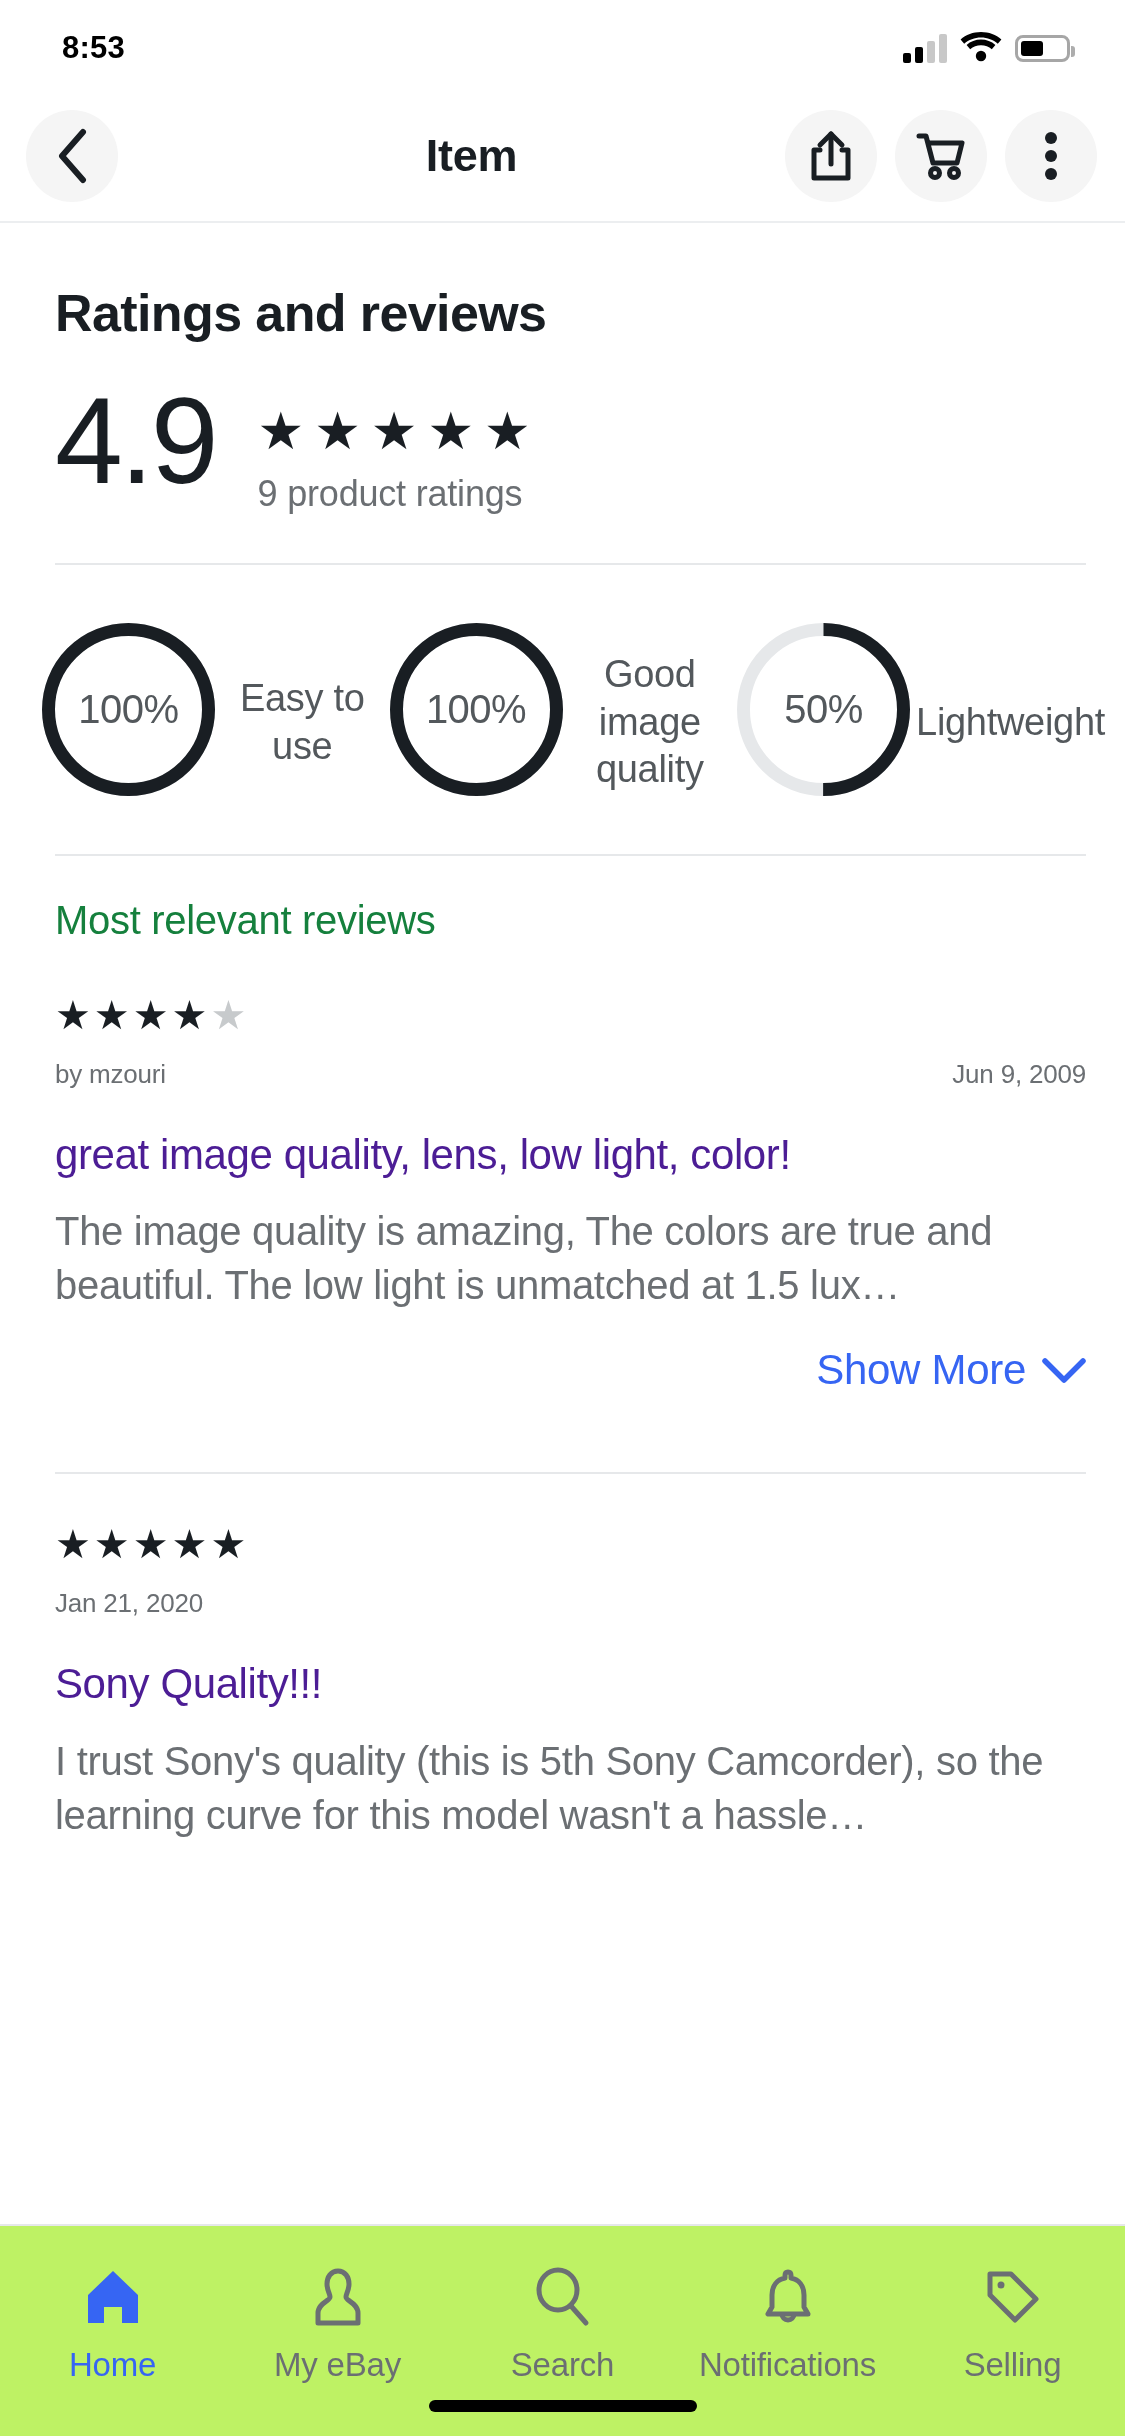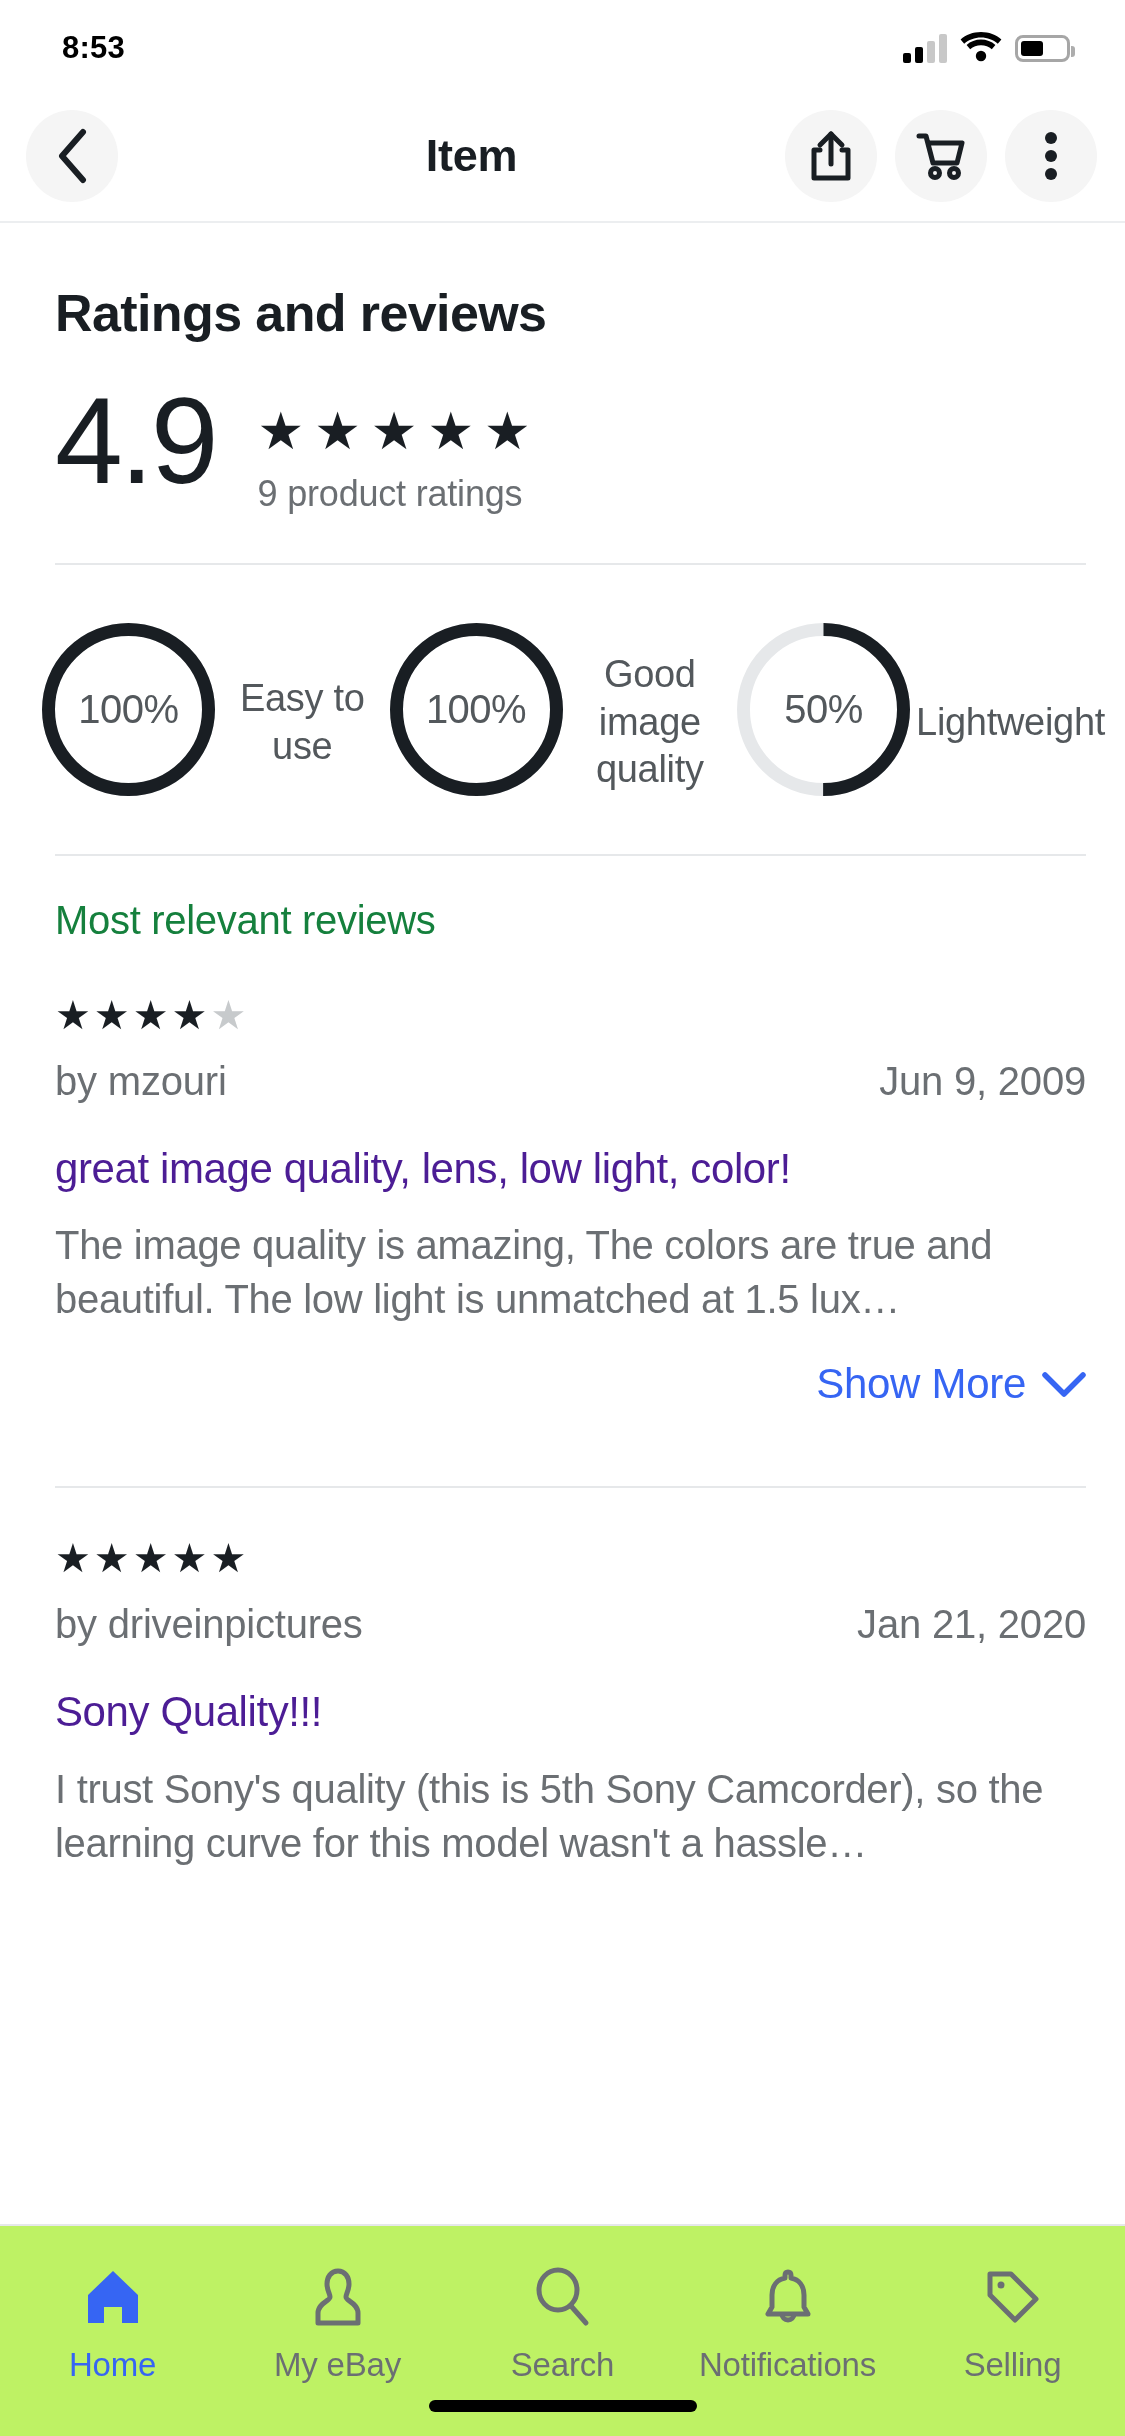--- a/index.html
+++ b/index.html
@@ -96,21 +96,21 @@
 
   .most-relevant {
     font-size: 40px; color: #15803d; padding: 42px 47px 0 47px; letter-spacing: -0.3px;
   }
 
   .review { padding: 0 47px; }
   .review-stars { font-size: 40px; letter-spacing: 3px; line-height: 1; color: #191e23; }
   .review-stars .dim { color: #c7cacc; }
   .review-meta {
     display: flex; justify-content: space-between; align-items: baseline;
-    margin-top: 24px; font-size: 40px; color: #6b6f73; letter-spacing: -0.2px; gap: 28px;
+    margin-top: 24px; font-size: 26px; color: #6b6f73; letter-spacing: -0.2px; gap: 28px;
   }
   .review-title {
     margin-top: 40px; font-size: 42px; color: #4c1d95; letter-spacing: -0.4px; line-height: 1.2;
   }
   .review-body {
     margin-top: 24px; font-size: 40px; color: #6b6f73; line-height: 1.35; letter-spacing: -0.3px;
   }
   .show-more {
     display: flex; align-items: center; justify-content: flex-end; gap: 16px;
     margin-top: 34px; color: #3665f3; font-size: 42px; letter-spacing: -0.3px;
@@ -273,21 +273,20 @@
       </div>
     </div>
 
     <div class="divider inset" style="margin-top:78px;"></div>
 
     <div class="review" style="margin-top:50px;">
       <div class="review-stars">
         <span>★</span><span>★</span><span>★</span><span>★</span><span>★</span>
       </div>
       <div class="review-meta">
-        <span>by driveinpictures</span>
         <span>Jan 21, 2020</span>
       </div>
       <div class="review-title">Sony Quality!!!</div>
       <div class="review-body">I trust Sony's quality (this is 5th Sony Camcorder), so the learning curve for this model wasn't a hassle…</div>
     </div>
   </div>
 
   <div class="tabbar">
     <div class="tab active">
       <div class="tab-icon">

